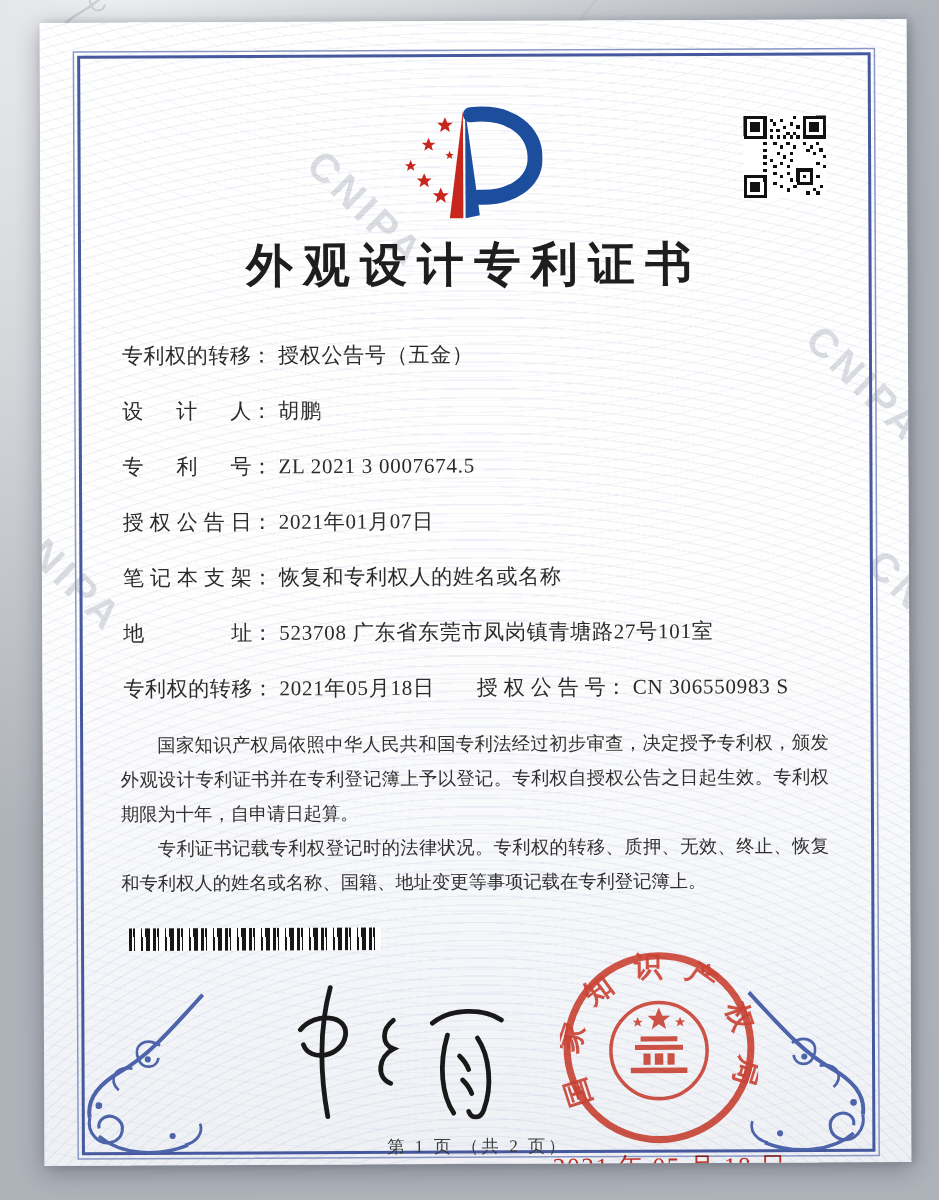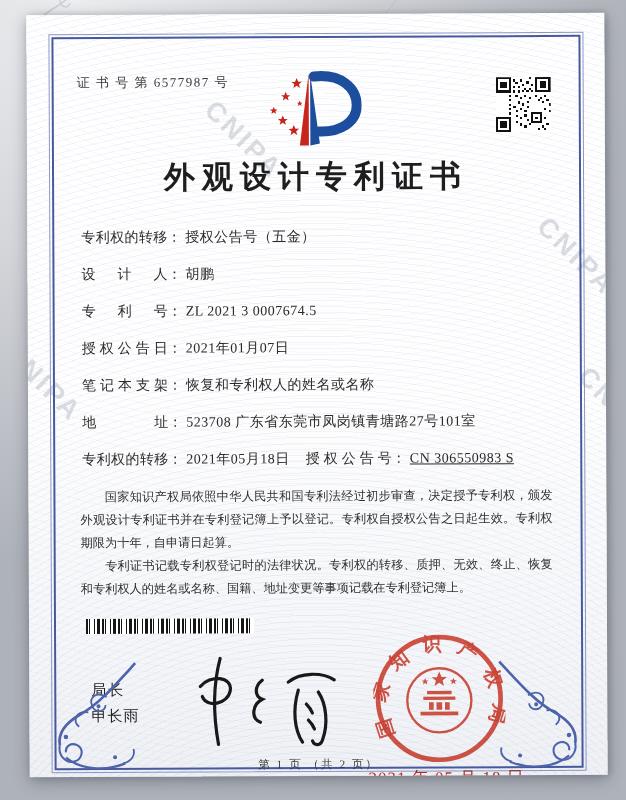--- a/index.html
+++ b/index.html
@@ -48,21 +48,21 @@
   .qr{left:469px;top:64px;width:55px;height:55px;}
 
   .title{left:0;top:142px;width:100%;text-align:center;
     font-size:31px;font-weight:bold;color:#1e1e1e;letter-spacing:7px;}
 
   .fields{left:54px;top:214px;width:480px;font-size:14px;color:#2b2b2b;}
   .frow{height:37px;white-space:nowrap;}
   .flabel{display:inline-block;width:86px;text-align:justify;text-align-last:justify;vertical-align:top;}
   .fcolon{display:inline-block;margin-right:4px;}
   .fvalue{letter-spacing:.5px;}
-  .frow .pair2{margin-left:16px;text-decoration:underline;}
+  .frow .pair2{margin-left:28px;}
 
   .paras{left:52px;top:471px;width:472px;font-size:12.2px;line-height:23px;
     color:#30302f;text-align:justify;}
   .paras p{margin:0;text-indent:2em;}
 
   .barcode{left:57px;top:604px;width:168px;height:15px;
     background:repeating-linear-gradient(90deg,
       #161616 0,#161616 2px,#fff 2px,#fff 3px,
       #161616 3px,#161616 4px,#fff 4px,#fff 8px,
       #161616 8px,#161616 9px,#fff 9px,#fff 11px,
@@ -109,21 +109,20 @@
 
     <div class="watermark" style="left:168px;top:110px;">CNIPA</div>
     <div class="watermark" style="left:500px;top:228px;">CNIPA</div>
     <div class="watermark" style="left:-34px;top:352px;">CNIPA</div>
     <div class="watermark" style="left:540px;top:378px;">CNIPA</div>
 
     <div class="frame">
       <div class="frame-inner"></div>
     </div>
 
-    <div class="cert-no">证 书 号 第 6577987 号</div>
 
     <div class="logo">
       <svg width="100" height="88" viewBox="0 0 100 85">
         <path d="M52,9 C80,6 95,21 95,38 C95,55 78,65 57,64" fill="none" stroke="#1d4e9e" stroke-width="10" stroke-linecap="round"></path>
         <polygon points="47,6 38,78 47,78" fill="#c8251d"></polygon>
         <polygon points="48.5,6 48.5,78 58,76" fill="#1d4e9e"></polygon>
         <g fill="#c8251d">
           <path transform="translate(35,16) scale(0.55)" d="M0,-10 L2.9,-3.1 L9.5,-3.1 L4.2,1.2 L5.9,8.1 L0,4 L-5.9,8.1 L-4.2,1.2 L-9.5,-3.1 L-2.9,-3.1 Z"></path>
           <path transform="translate(24,29) scale(0.48)" d="M0,-10 L2.9,-3.1 L9.5,-3.1 L4.2,1.2 L5.9,8.1 L0,4 L-5.9,8.1 L-4.2,1.2 L-9.5,-3.1 L-2.9,-3.1 Z"></path>
           <path transform="translate(12,43) scale(0.40)" d="M0,-10 L2.9,-3.1 L9.5,-3.1 L4.2,1.2 L5.9,8.1 L0,4 L-5.9,8.1 L-4.2,1.2 L-9.5,-3.1 L-2.9,-3.1 Z"></path>
@@ -178,24 +177,20 @@
       </div>
     </div>
 
     <div class="paras">
       <p>国家知识产权局依照中华人民共和国专利法经过初步审查，决定授予专利权，颁发外观设计专利证书并在专利登记簿上予以登记。专利权自授权公告之日起生效。专利权期限为十年，自申请日起算。</p>
       <p>专利证书记载专利权登记时的法律状况。专利权的转移、质押、无效、终止、恢复和专利权人的姓名或名称、国籍、地址变更等事项记载在专利登记簿上。</p>
     </div>
 
     <div class="barcode"></div>
 
-    <div class="officer">
-      <div>局长</div>
-      <div class="name">申长雨</div>
-    </div>
 
     <div class="signature">
       <svg width="170" height="105" viewBox="0 0 170 105" fill="none" stroke="#191919" stroke-width="3.2" stroke-linecap="round">
         <path d="M44,6 C38,28 36,58 42,92"></path>
         <path d="M24,34 C34,22 56,24 54,38 C52,52 30,56 26,44"></path>
         <path d="M86,28 C78,34 78,44 86,47 C76,52 74,66 84,70"></path>
         <path d="M112,30 C124,20 146,20 158,28"></path>
         <path d="M122,38 C116,58 118,78 126,90"></path>
         <path d="M142,40 C150,52 152,72 146,88 C144,94 138,94 136,89"></path>
         <path d="M130,52 c3,3 5,6 6,9"></path>

